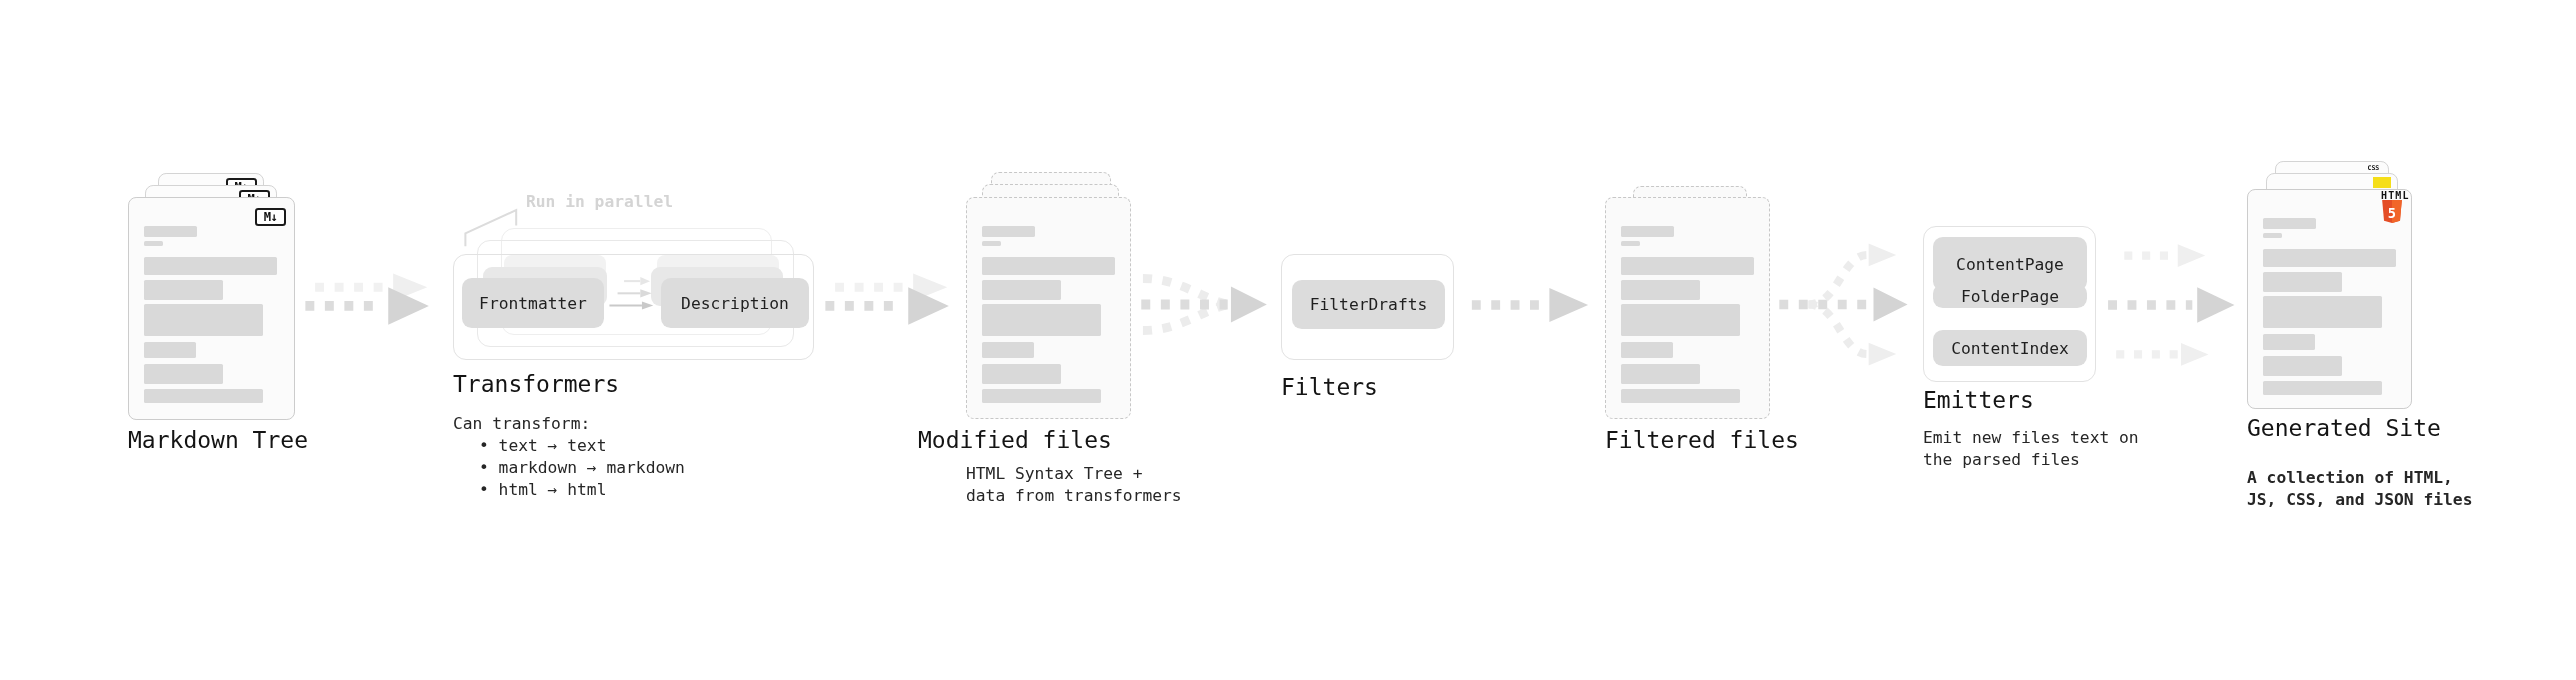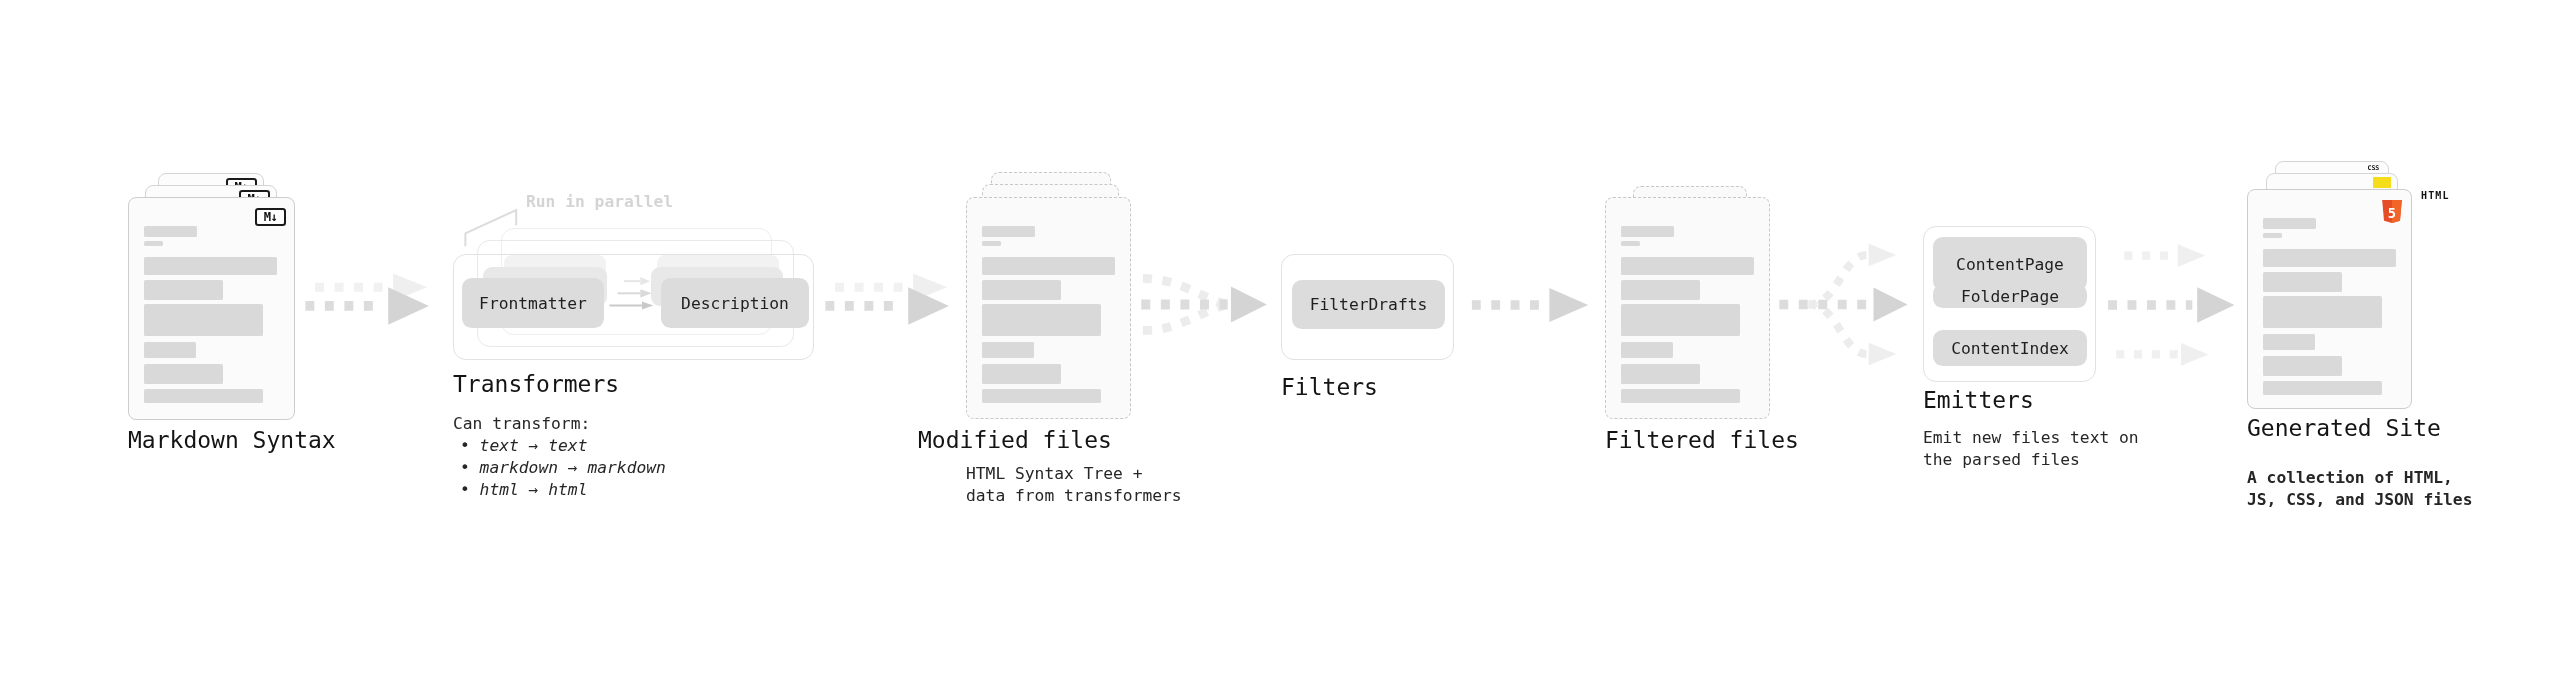--- a/index.html
+++ b/index.html
@@ -23,35 +23,35 @@
 
   
   .md-badge{position:absolute;width:31px;height:18px;border:2px solid #1a1a1a;border-radius:3.3px;
             background:#ffffff;display:flex;align-items:center;justify-content:center;
             font-weight:bold;font-size:12.2px;color:#111;letter-spacing:-0.8px;box-sizing:border-box;}
   .css-badge{position:absolute;top:3.3px;right:6.5px;width:16.3px;text-align:center;line-height:6.5px;}
   .css-badge .css-word{font-size:6.5px;font-weight:bold;color:#111;}
   .css-underline{height:2.8px;background:#2965f1;margin-top:0.8px;}
   .js-badge{position:absolute;top:3.3px;right:6.5px;width:18px;height:10.6px;background:#f5de19;}
   .html5-badge{position:absolute;top:2.4px;right:8.1px;width:22px;text-align:center;}
-  .html5-word{font-size:10px;font-weight:bold;letter-spacing:1.2px;line-height:7.3px;color:#111;margin-left:40px;}
+  .html5-word{font-size:10px;font-weight:bold;letter-spacing:1.2px;line-height:7.3px;color:#111;}
 
   
   .obox{position:absolute;border:1.6px solid #e2e2e2;border-radius:13px;box-sizing:border-box;background:transparent;}
   .obox.mid{border-color:#e8e8e8;}
   .obox.bk{border-color:#eeeeee;}
   .pill{position:absolute;background:#dcdcdc;border-radius:9.8px;display:flex;align-items:center;
         justify-content:center;font-size:16.3px;color:#1f1f1f;white-space:nowrap;}
   .ghost1{position:absolute;background:#e8e8e8;border-radius:9px;}
   .ghost2{position:absolute;background:#f2f2f2;border-radius:8.1px;}
 
   
   .title{position:absolute;font-size:23px;line-height:26px;color:#141414;white-space:nowrap;}
   .desc{position:absolute;font-size:16.3px;line-height:22px;color:#262626;white-space:nowrap;}
-  .desc .indent{margin-left:7px;font-style:italic;}
+  .desc .indent{margin-left:26px;}
   .callout{position:absolute;font-size:16.3px;color:#d4d4d4;white-space:nowrap;}
 
   .arr{position:absolute;}
 </style>
 </head>
 <body>
 
 <div id="canvas">
 
   <div class="sheet back" style="left:158px;top:173px;width:106px;height:57px;">
@@ -66,21 +66,21 @@
       <div class="bar b1"></div>
         <div class="bar b2"></div>
         <div class="bar b3"></div>
         <div class="bar b4"></div>
       <div class="bar b5"></div>
         <div class="bar b6"></div>
         <div class="bar b7"></div>
         <div class="bar b8"></div>
     </div>
   </div>
-  <div class="title" style="left:128px;top:427px;">Markdown Syntax</div>
+  <div class="title" style="left:128px;top:427px;">Markdown Tree</div>
 
   <svg class="arr" style="left:302px;top:271px;" width="140" height="65" viewBox="0 0 172 80">
     <line x1="16" y1="20" x2="110" y2="20" stroke="#f1f1f1" stroke-width="11" stroke-dasharray="11 13"></line>
     <polygon points="112,3 112,37 154,20" fill="#efefef"></polygon>
     <line x1="4" y1="43" x2="100" y2="43" stroke="#dcdcdc" stroke-width="12" stroke-dasharray="11 13"></line>
     <polygon points="106,20 106,66 156,43" fill="#d4d4d4"></polygon>
   </svg>
 
   <div class="obox bk" style="left:501px;top:228px;width:271px;height:107px;"></div>
   <div class="obox mid" style="left:477px;top:240px;width:317px;height:107px;"></div>

